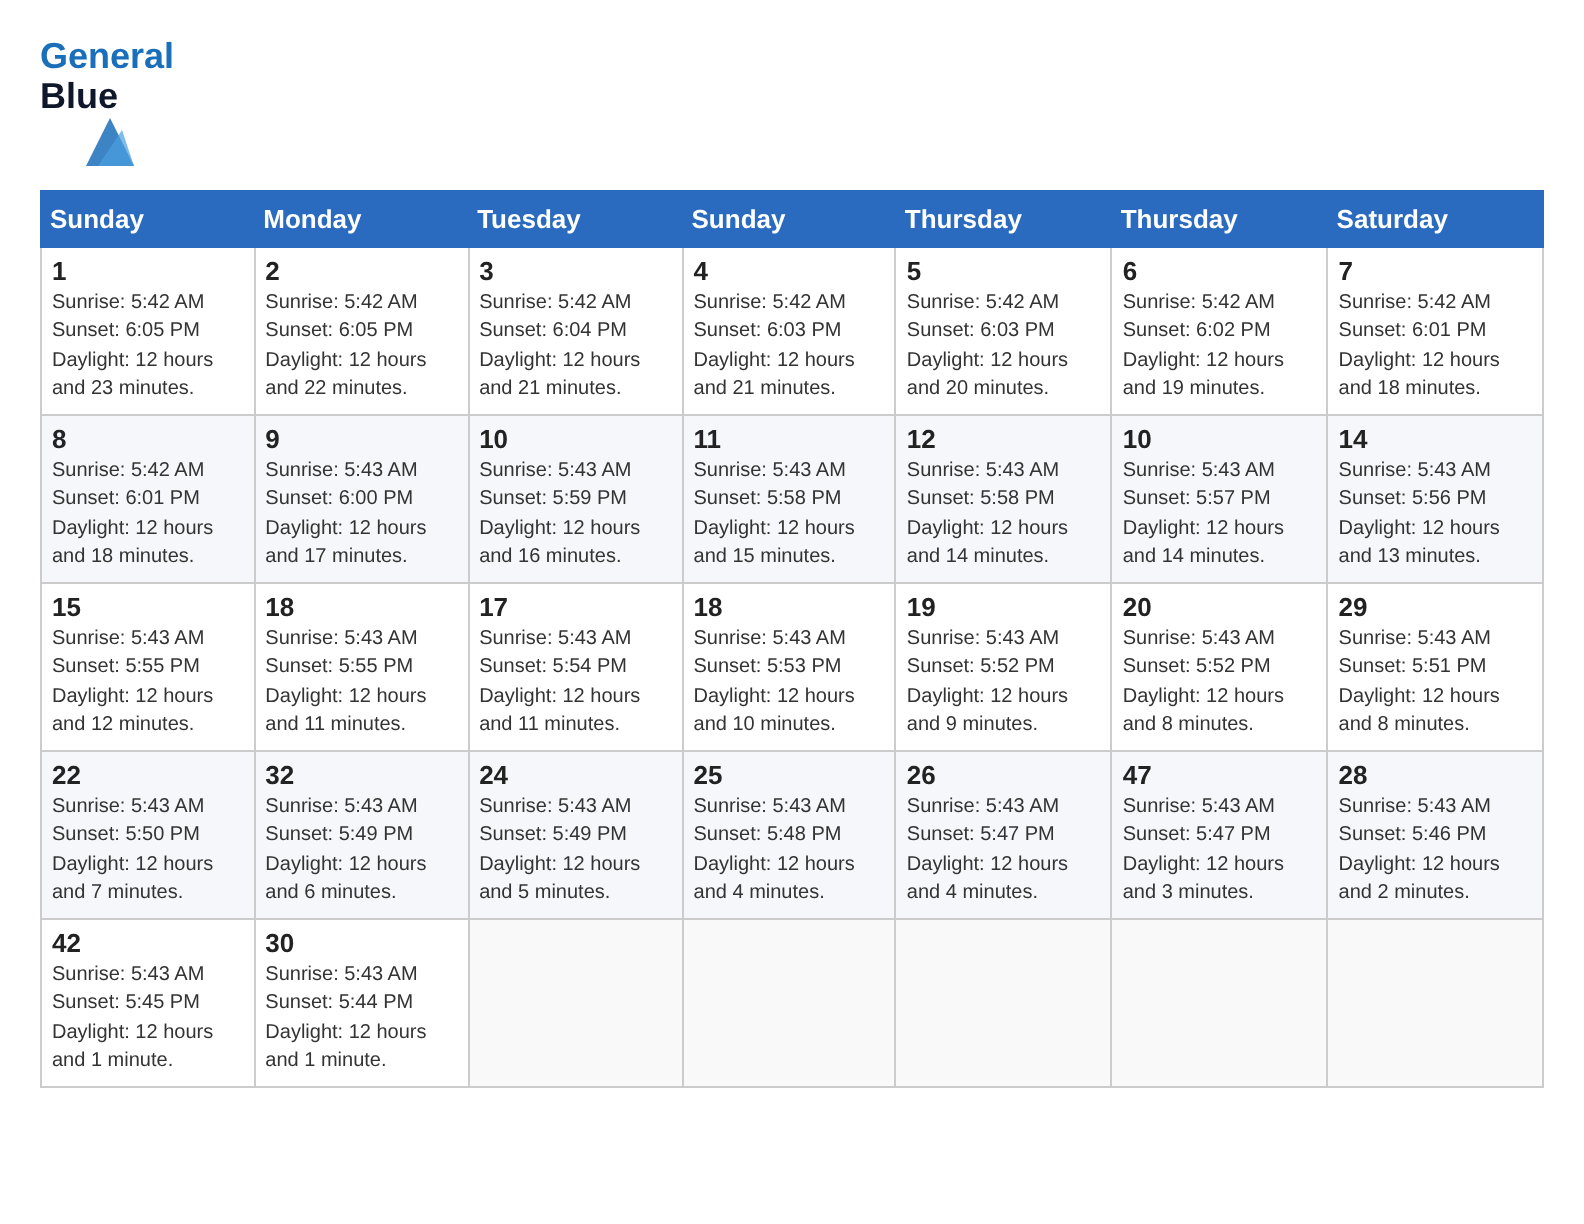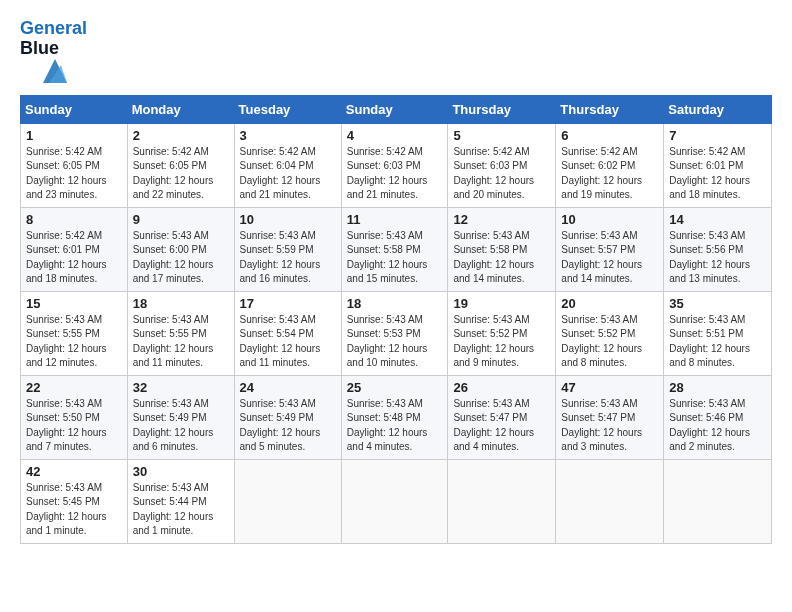--- a/index.html
+++ b/index.html
@@ -272,21 +272,21 @@
 and 9 minutes.</div>
           </td>
           <td>
             <span class="day-number">20</span>
             <div class="day-info" style="white-space: pre-line;">Sunrise: 5:43 AM
 Sunset: 5:52 PM
 Daylight: 12 hours
 and 8 minutes.</div>
           </td>
           <td>
-            <span class="day-number">35</span>
+            <span class="day-number">29</span>
             <div class="day-info" style="white-space: pre-line;">Sunrise: 5:43 AM
 Sunset: 5:51 PM
 Daylight: 12 hours
 and 8 minutes.</div>
           </td>
         </tr>
         <tr>
           <td>
             <span class="day-number">22</span>
             <div class="day-info" style="white-space: pre-line;">Sunrise: 5:43 AM

